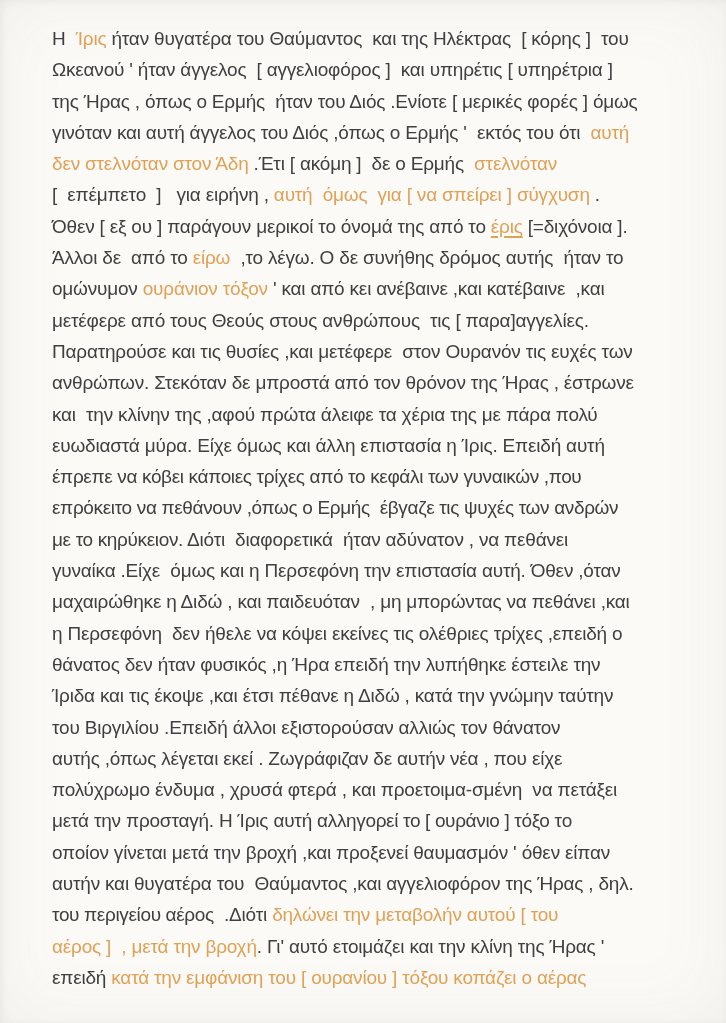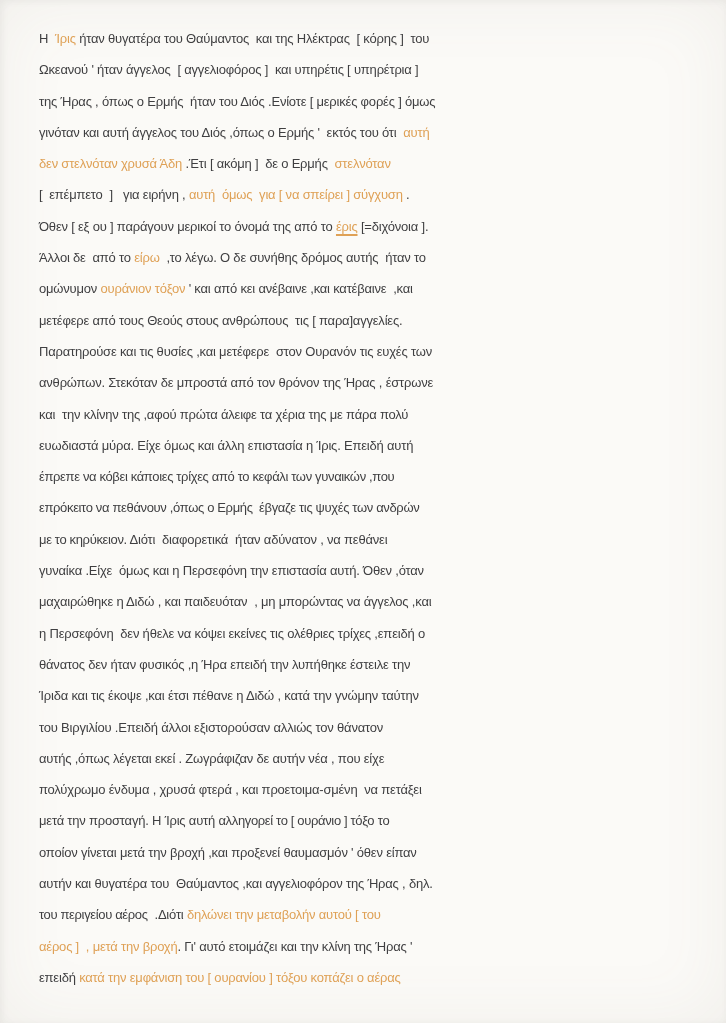--- a/index.html
+++ b/index.html
@@ -12,25 +12,25 @@
     width: 726px;
     height: 1023px;
     background: var(--bg, #fbfaf7);
     overflow: hidden;
     box-shadow: inset 0 0 70px rgba(125, 115, 98, 0.08),
                 inset 3px 0 8px rgba(0, 0, 0, 0.035),
                 inset 0 3px 8px rgba(0, 0, 0, 0.025);
   }
   .doc-text {
     position: absolute;
-    left: 39px;
+    left: 52px;
     top: 23px;
     width: 672px;
     font-family: "Liberation Sans", "DejaVu Sans", sans-serif;
-    font-size: 13px;
+    font-size: 19px;
     line-height: 31.3px;
     letter-spacing: -0.2px;
     color: var(--ink, #3f3f41);
   }
   .line {
     white-space: pre;
   }
   .seg { color: inherit; }
   .seg.o {
     color: var(--accent, #dfa156);
@@ -49,35 +49,35 @@
 </style>
 </head>
 <body>
 
 <div class="page">
   <div class="doc-text">
       <div class="line"><span class="seg">Η  </span><span class="seg o">Ίρις</span><span class="seg"> ήταν θυγατέρα του Θαύμαντος  και της Ηλέκτρας  [ κόρης ]  του</span></div>
       <div class="line"><span class="seg">Ωκεανού ' ήταν άγγελος  [ αγγελιοφόρος ]  και υπηρέτις [ υπηρέτρια ]</span></div>
       <div class="line"><span class="seg">της Ήρας , όπως ο Ερμής  ήταν του Διός .Ενίοτε [ μερικές φορές ] όμως</span></div>
       <div class="line"><span class="seg">γινόταν και αυτή άγγελος του Διός ,όπως ο Ερμής '  εκτός του ότι  </span><span class="seg o">αυτή</span></div>
-      <div class="line"><span class="seg o">δεν στελνόταν χρυσά Άδη</span><span class="seg"> .Έτι [ ακόμη ]  δε ο Ερμής  </span><span class="seg o">στελνόταν</span></div>
+      <div class="line"><span class="seg o">δεν στελνόταν στον Άδη</span><span class="seg"> .Έτι [ ακόμη ]  δε ο Ερμής  </span><span class="seg o">στελνόταν</span></div>
       <div class="line"><span class="seg">[  επέμπετο  ]   για ειρήνη , </span><span class="seg o">αυτή  όμως  για [ να σπείρει ] σύγχυση</span><span class="seg"> .</span></div>
       <div class="line"><span class="seg">Όθεν [ εξ ου ] παράγουν μερικοί το όνομά της από το </span><span class="seg ou">έρις</span><span class="seg"> [=διχόνοια ].</span></div>
       <div class="line"><span class="seg">Άλλοι δε  από το </span><span class="seg o">είρω</span><span class="seg">  ,το λέγω. Ο δε συνήθης δρόμος αυτής  ήταν το</span></div>
       <div class="line"><span class="seg">ομώνυμον </span><span class="seg o">ουράνιον τόξον</span><span class="seg"> ' και από κει ανέβαινε ,και κατέβαινε  ,και</span></div>
       <div class="line"><span class="seg">μετέφερε από τους Θεούς στους ανθρώπους  τις [ παρα]αγγελίες.</span></div>
       <div class="line"><span class="seg">Παρατηρούσε και τις θυσίες ,και μετέφερε  στον Ουρανόν τις ευχές των</span></div>
       <div class="line"><span class="seg">ανθρώπων. Στεκόταν δε μπροστά από τον θρόνον της Ήρας , έστρωνε</span></div>
       <div class="line"><span class="seg">και  την κλίνην της ,αφού πρώτα άλειφε τα χέρια της με πάρα πολύ</span></div>
       <div class="line"><span class="seg">ευωδιαστά μύρα. Είχε όμως και άλλη επιστασία η Ίρις. Επειδή αυτή</span></div>
       <div class="line"><span class="seg b">έπρεπε να κόβει κάποιες τρίχες από το κεφάλι των γυναικών ,που</span></div>
       <div class="line"><span class="seg b">επρόκειτο να πεθάνουν ,όπως ο Ερμής  έβγαζε τις ψυχές των ανδρών</span></div>
       <div class="line"><span class="seg b">με το κηρύκειον.</span><span class="seg"> Διότι  διαφορετικά  ήταν αδύνατον , να πεθάνει</span></div>
       <div class="line"><span class="seg">γυναίκα .Είχε  όμως και η Περσεφόνη την επιστασία αυτή. Όθεν ,όταν</span></div>
-      <div class="line"><span class="seg">μαχαιρώθηκε η Διδώ , και παιδευόταν  , μη μπορώντας να άγγελος ,και</span></div>
+      <div class="line"><span class="seg">μαχαιρώθηκε η Διδώ , και παιδευόταν  , μη μπορώντας να πεθάνει ,και</span></div>
       <div class="line"><span class="seg">η Περσεφόνη  δεν ήθελε να κόψει εκείνες τις ολέθριες τρίχες ,επειδή ο</span></div>
       <div class="line"><span class="seg">θάνατος δεν ήταν φυσικός ,η Ήρα επειδή την λυπήθηκε έστειλε την</span></div>
       <div class="line"><span class="seg">Ίριδα και τις έκοψε ,και έτσι πέθανε η Διδώ , κατά την γνώμην ταύτην</span></div>
       <div class="line"><span class="seg">του Βιργιλίου .Επειδή άλλοι εξιστορούσαν αλλιώς τον θάνατον</span></div>
       <div class="line"><span class="seg">αυτής ,όπως λέγεται εκεί . Ζωγράφιζαν δε αυτήν νέα , που είχε</span></div>
       <div class="line"><span class="seg">πολύχρωμο ένδυμα , χρυσά φτερά , και προετοιμα-σμένη  να πετάξει</span></div>
       <div class="line"><span class="seg">μετά την προσταγή. Η Ίρις αυτή </span><span class="seg b">αλληγορεί το [ ουράνιο ] τόξο</span><span class="seg"> το</span></div>
       <div class="line"><span class="seg">οποίον γίνεται μετά την βροχή ,και προξενεί θαυμασμόν ' όθεν είπαν</span></div>
       <div class="line"><span class="seg">αυτήν και θυγατέρα του  Θαύμαντος ,και αγγελιοφόρον της Ήρας , δηλ.</span></div>
       <div class="line"><span class="seg b">του περιγείου αέρος</span><span class="seg">  .Διότι </span><span class="seg o">δηλώνει την μεταβολήν αυτού [ του</span></div>

